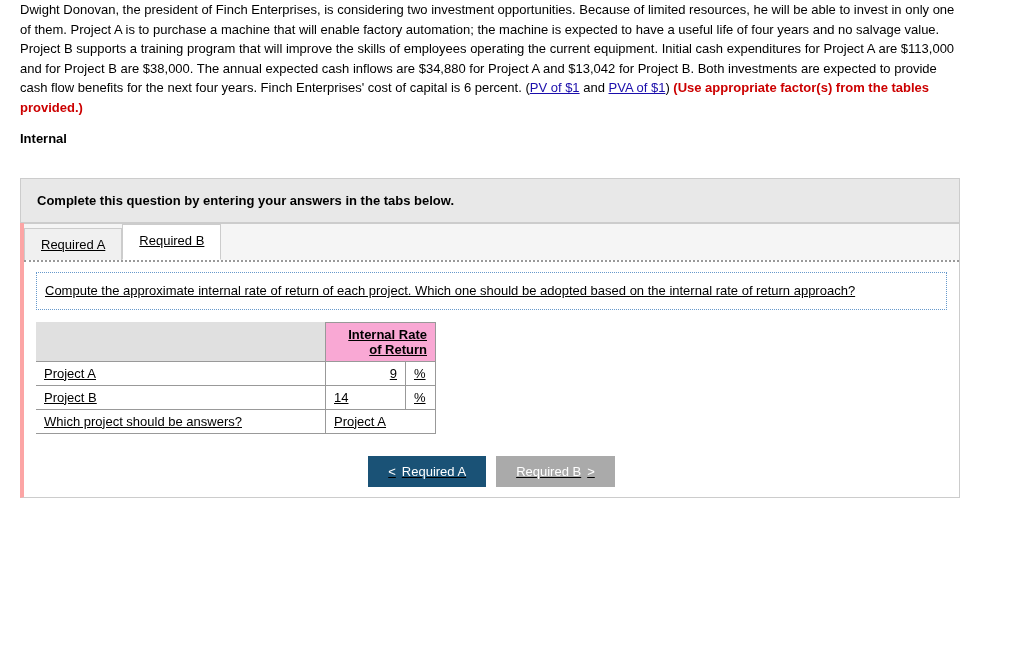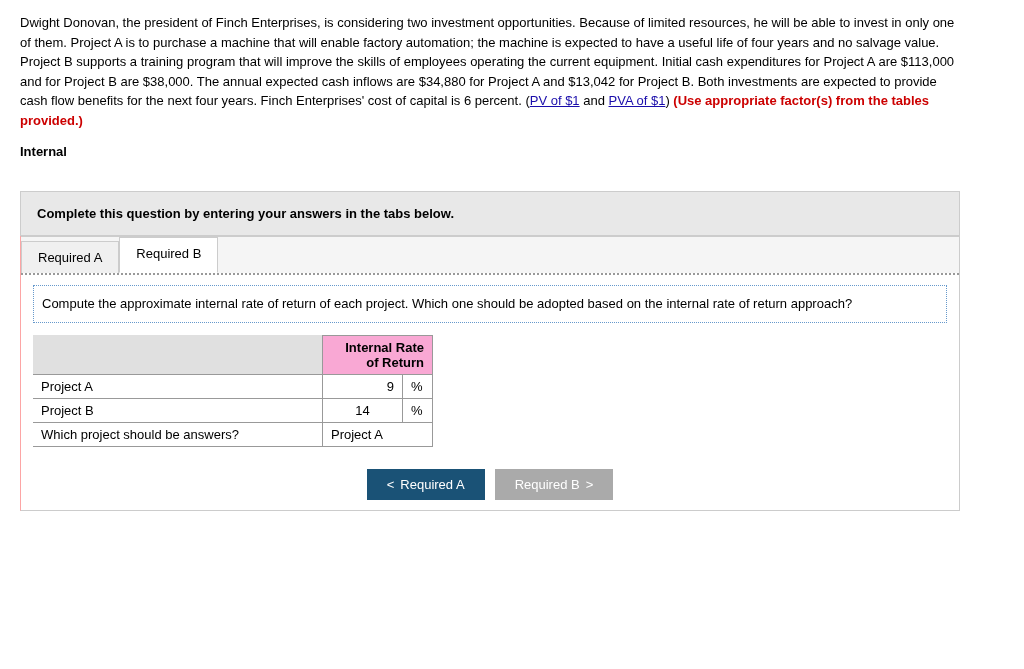--- a/index.html
+++ b/index.html
@@ -5,21 +5,21 @@
     * { box-sizing: border-box; margin: 0; padding: 0; }
     body {
       font-family: Arial, sans-serif;
       font-size: 13px;
       background: #fff;
       color: #000;
       width: 1024px;
       min-height: 669px;
     }
     .main-container {
-      padding: 13px 20px;
+      padding: 0 20px;
       max-width: 980px;
     }
     .problem-text {
       line-height: 1.5;
       margin-bottom: 14px;
     }
     .link-text {
       color: #1a0dab;
       text-decoration: underline;
       cursor: pointer;
@@ -49,23 +49,24 @@
       border: 1px solid #ccc;
       padding: 14px 16px;
       margin-top: 32px;
       margin-bottom: 0;
     }
     .complete-box-text {
       font-weight: bold;
       font-size: 13px;
     }
     .tabs-container {
-      border-left: 1px solid #fca5a5;
+      border-left: 4px solid #fca5a5;
       border-right: 1px solid #ccc;
       border-bottom: 1px solid #ccc;
+      text-decoration: underline;
     }
     .tab-bar {
       display: flex;
       border-top: 1px solid #ccc;
       background: #f5f5f5;
     }
     .tab {
       padding: 8px 16px;
       cursor: pointer;
       border: 1px solid #ccc;
@@ -195,21 +196,21 @@
           </tr>
         </thead>
         <tbody id="irr-tbody">
         <tr>
               <td class="label-cell">Project A</td>
               <td class="value-cell" style="text-align: right;">9</td>
               <td class="unit-cell">%</td>
             </tr>
             <tr>
               <td class="label-cell">Project B</td>
-              <td class="value-cell" style="text-align: center; margin-left: 20px;">14</td>
+              <td class="value-cell" style="text-align: left; margin-left: 20px;">14</td>
               <td class="unit-cell">%</td>
             </tr>
             <tr>
               <td class="label-cell">Which project should be answers?</td>
               <td class="text-value" colspan="2">Project A</td>
             </tr>
           </tbody>
       </table>
     </div>
 

